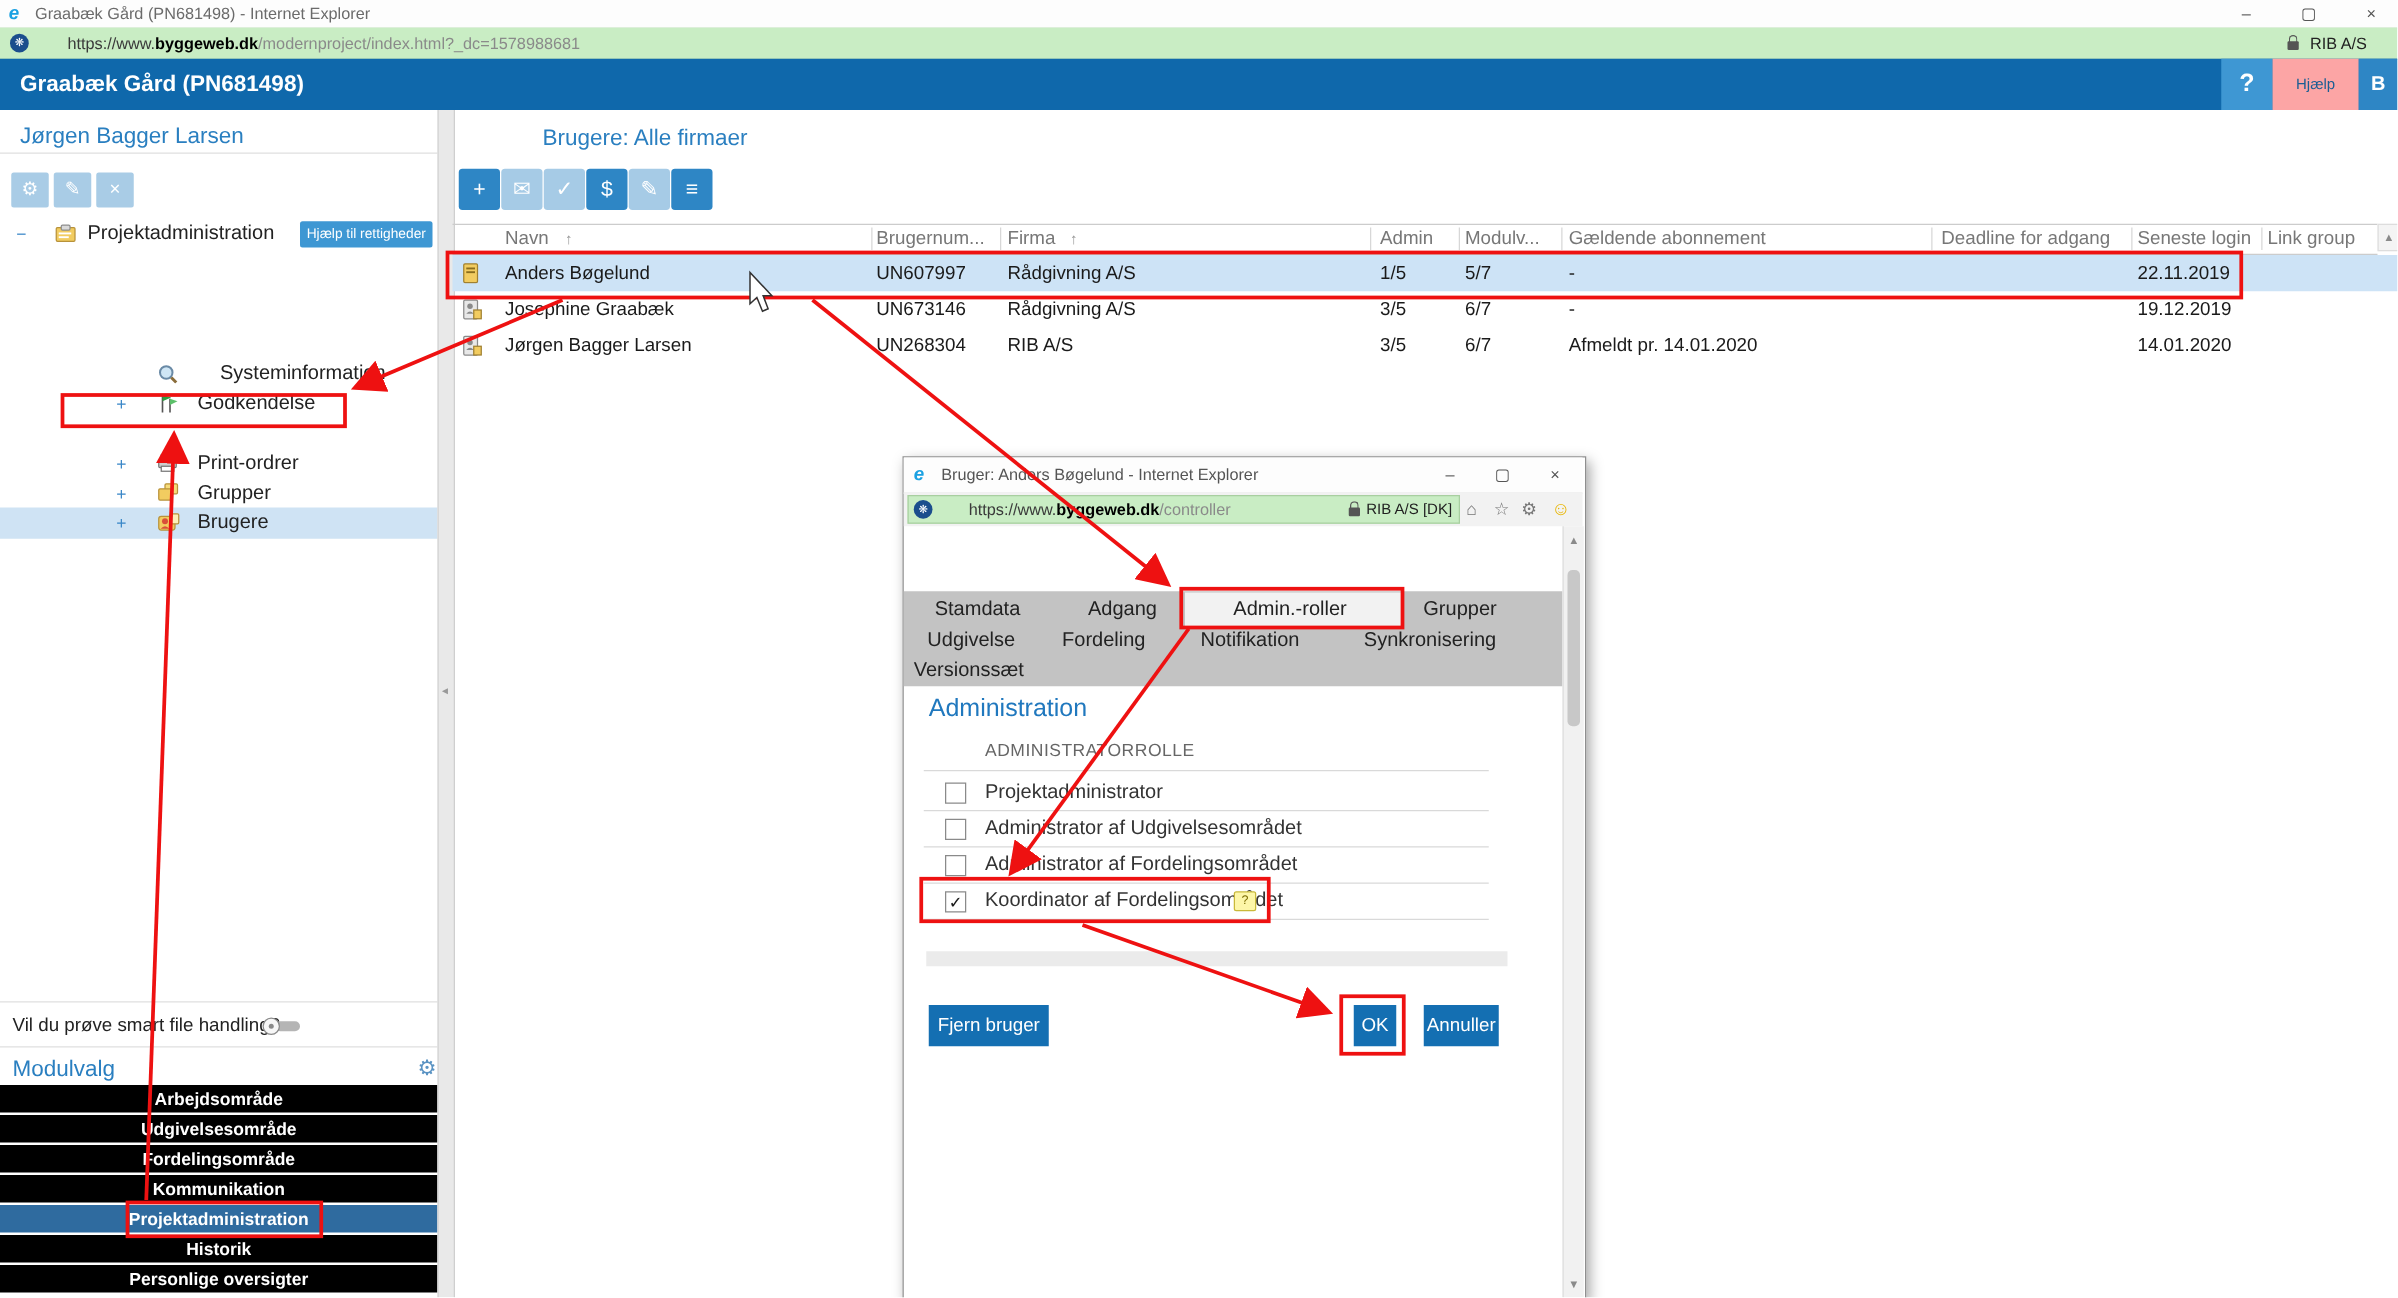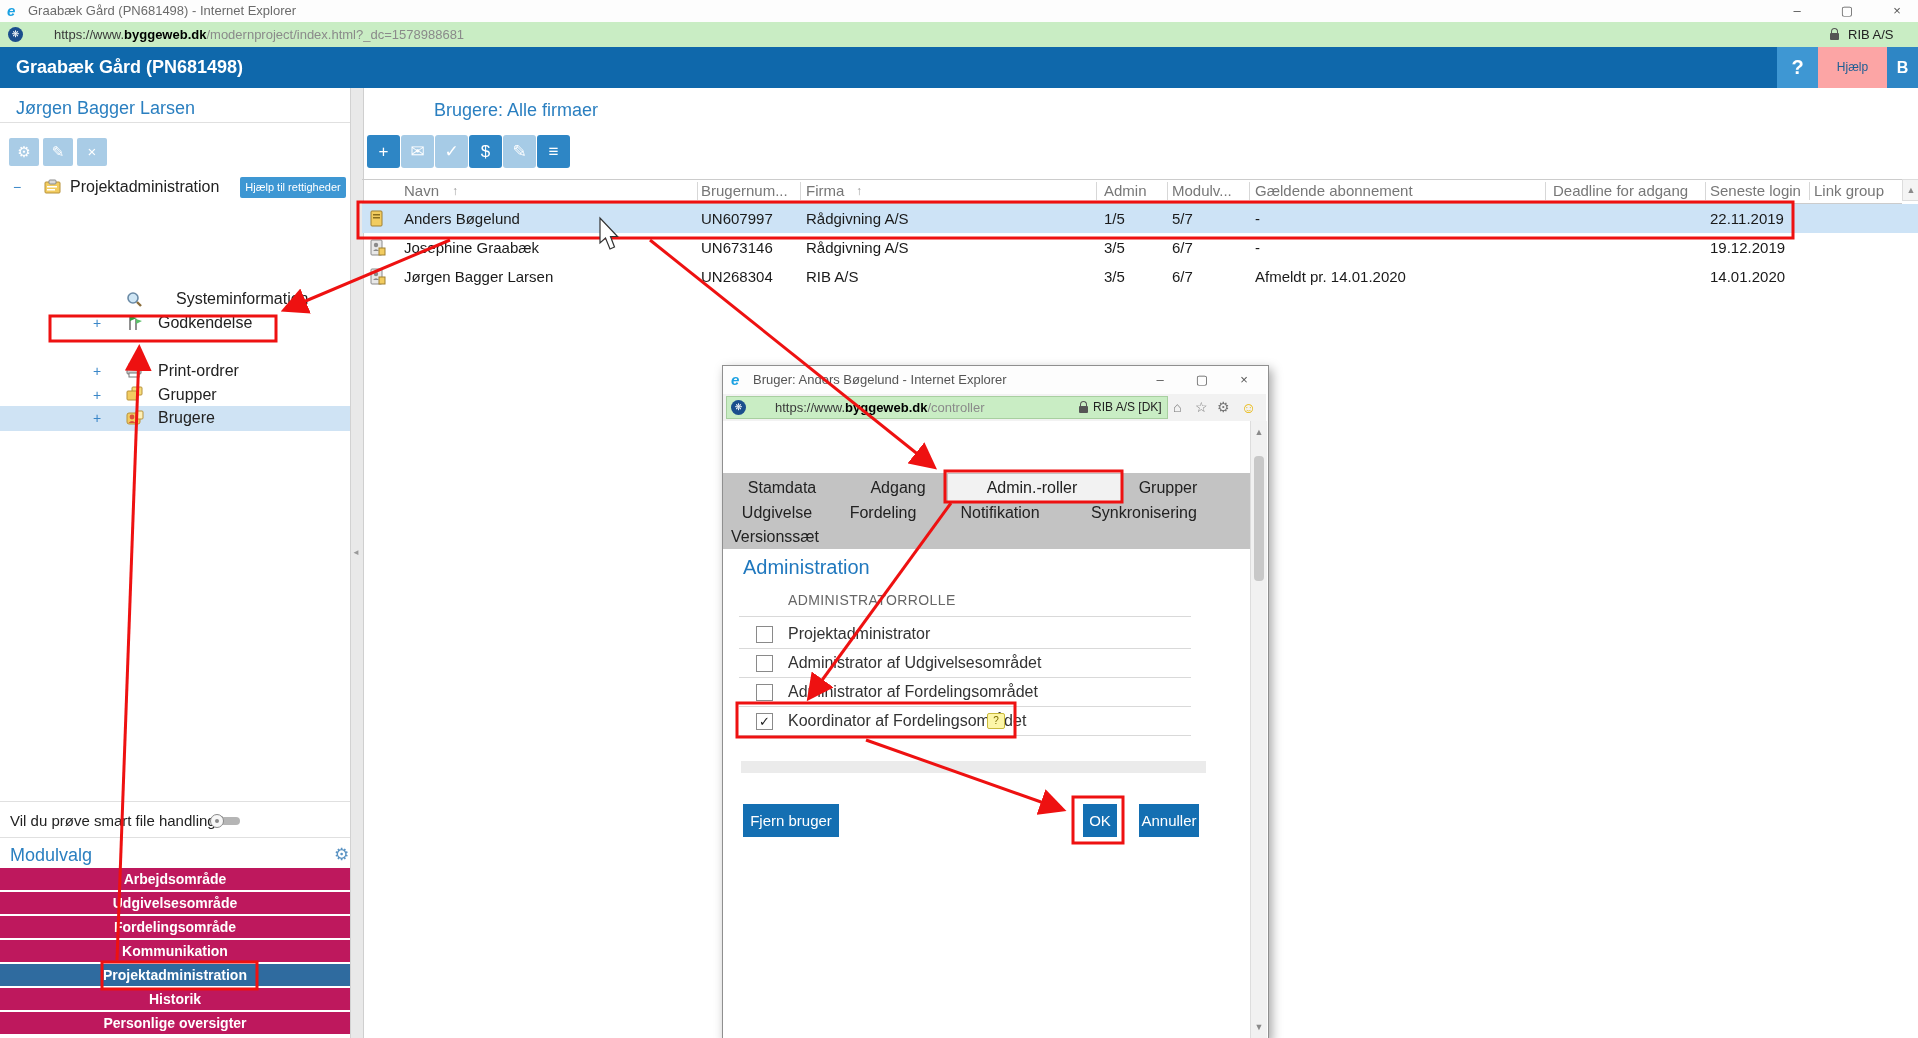--- a/index.html
+++ b/index.html
@@ -25,21 +25,21 @@
   .username{font-size:18px;color:#2a7fc0;}
   .hline{background:#e0e0e0;height:1px;}
   .sqbtn{width:30px;height:28px;background:#a9cce6;border-radius:2px;color:#fff;text-align:center;line-height:28px;font-size:15px;}
   .treerow{height:24px;font-size:16px;color:#222;}
   .toggle{color:#3a87c8;font-size:14px;width:14px;text-align:center;line-height:24px;}
   .treelabel{line-height:24px;white-space:nowrap;}
   .treehl{background:#cfe3f4;}
   .helpsm{background:#3e97d3;color:#fff;font-size:11px;text-align:center;line-height:21px;border-radius:2px;white-space:nowrap;}
   .smartq{font-size:15px;color:#222;line-height:18px;}
   .modulvalg{font-size:18px;color:#2a7fc0;}
-  .modbar{left:0;width:350px;height:22px;background:#be185d;color:#fff;font-size:14px;font-weight:bold;text-align:center;line-height:22px;}
+  .modbar{left:0;width:350px;height:22px;background:#000000;color:#fff;font-size:14px;font-weight:bold;text-align:center;line-height:22px;}
   .modbar.sel{background:#2f6b9f;}
   .splitter{left:350px;top:88px;width:12px;height:950px;background:#e9e9e9;border-left:1px solid #d2d2d2;border-right:1px solid #cfcfcf;}
   
   .maintitle{font-size:18px;color:#2a7fc0;}
   .tbtn{width:33px;height:33px;border-radius:3px;color:#fff;text-align:center;line-height:33px;font-size:17px;}
   .tbtn.dark{background:#2e86c5;} .tbtn.light{background:#a6cbe6;}
   .thead{font-size:15px;color:#777;line-height:24px;white-space:nowrap;}
   .sortarr{color:#9a9a9a;font-size:12px;}
   .vsep{width:1px;background:#d7d7d7;height:18px;top:3px;}
   .hborder{background:#cccccc;height:1px;}

